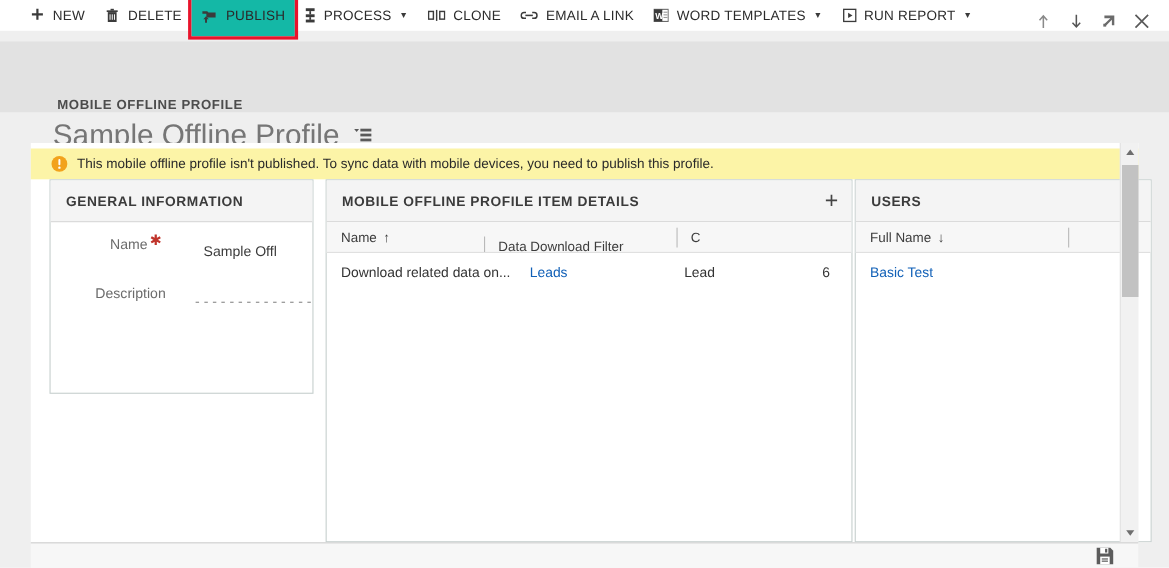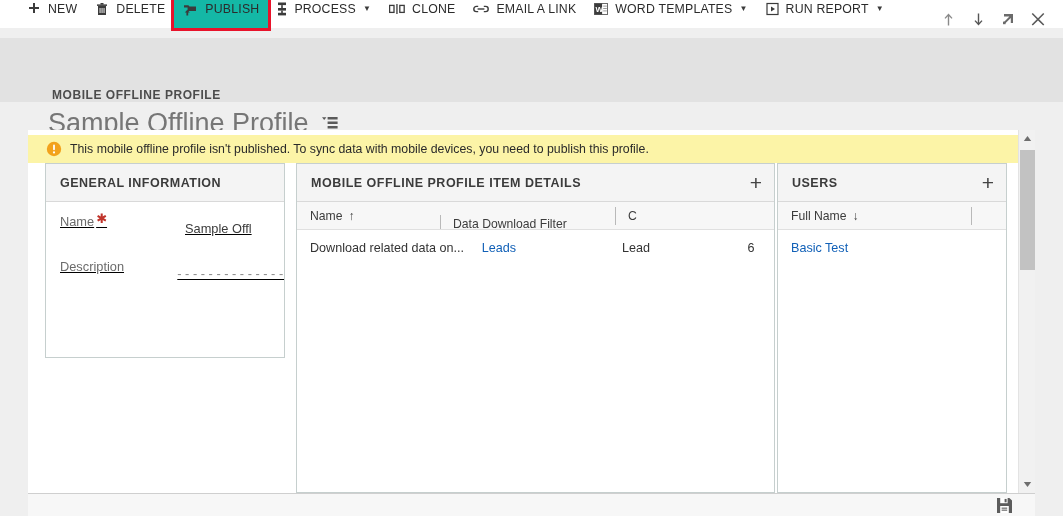--- a/index.html
+++ b/index.html
@@ -8,21 +8,21 @@
     width: 1063px; height: 516px;
     background: #ffffff;
     font-family: "Liberation Sans", sans-serif;
     overflow: hidden;
   }
   #app { position: relative; width: 1063px; height: 516px; background: #efefef; }
 
   
   .cmdbar {
     position: absolute; left: 0; top: 0; width: 1063px; height: 28px;
-    background: #ffffff; display: flex; align-items: flex-end;
+    background: #ffffff; display: flex; align-items: center;
   }
   .cmdbar-left { display: flex; align-items: center; height: 38px; padding-left: 18px; }
   .cmdbar-right { position: absolute; right: 10px; top: 0; height: 38px; display: flex; align-items: center; }
   .cmd {
     display: flex; align-items: center; height: 38px;
     padding: 0 9px; color: #2b2b2b; font-size: 12.3px; letter-spacing: .2px;
     white-space: nowrap; cursor: pointer; position: relative;
   }
   .cmd .glyph { display: inline-flex; align-items: center; justify-content: center; margin-right: 7px; }
   .cmd .lbl { font-weight: 400; }
@@ -59,43 +59,43 @@
     position: absolute; left: 0; top: 5px; width: 1007px; height: 28px;
     background: #fcf4a7; display: flex; align-items: center; padding-left: 18px;
   }
   .notif .warn-icon { margin-right: 8px; display: flex; }
   .notif .txt { font-size: 12.3px; color: #2a2a2a; }
 
   
   .panels { position: absolute; left: 0; top: 33px; width: 1007px; height: 330px; }
 
   .panel { position: absolute; top: 0; background: #ffffff; }
-  .panel-card { border: 1px solid #c6cfce; background: #fff; }
+  .panel-card { border: 1px solid #c6cfce; background: #fff; text-align: center; }
   .panel-head {
     height: 38px; background: #f4f4f4; border-bottom: 1px solid #d9d9d9;
     display: flex; align-items: center; padding: 0 12px 0 14px;
   }
   .panel-title { font-size: 12.5px; font-weight: 700; color: #3b3b3b; letter-spacing: .5px; }
   .panel-plus {
     margin-left: auto; font-size: 21px; color: #444; line-height: 1; cursor: pointer; font-weight: 300;
   }
 
   
   #gi-panel { left: 17px; width: 240px; height: 195px; }
   .gi-body { padding: 18px 0 0 0; height: 156px; position: relative; }
-  .field-row { position: absolute; left: 14px; right: 0; height: 22px; display: flex; align-items: flex-start; text-decoration: underline; }
+  .field-row { position: absolute; left: 14px; right: 0; height: 22px; display: flex; align-items: flex-start; }
   .field-label { width: 125px; font-size: 12.8px; color: #6b6b6b; position: relative; }
   .req-star { color: #c0342b; font-size: 13px; position: relative; top: -3px; left: 2px; }
   .field-value { font-size: 12.8px; color: #3b3b3b; white-space: nowrap; overflow: hidden; margin-top: 7px; }
   .field-value.dashes { color: #8a8a8a; letter-spacing: 0px; }
 
   
   #items-panel { left: 268px; width: 479px; height: 330px; }
   
-  #users-panel { left: 749px; width: 230px; height: 330px; }
+  #users-panel { left: 749px; width: 270px; height: 330px; }
 
   .grid-head {
     height: 28px; background: #f7f7f7; border-bottom: 1px solid #e0e0e0;
     display: flex; align-items: center; overflow: hidden;
   }
   .gh-cell {
     font-size: 12.2px; color: #3c3c3c; display: flex; align-items: center;
     height: 28px; padding-left: 13px; position: relative; white-space: nowrap;
   }
   .gh-cell + .gh-cell::before {

